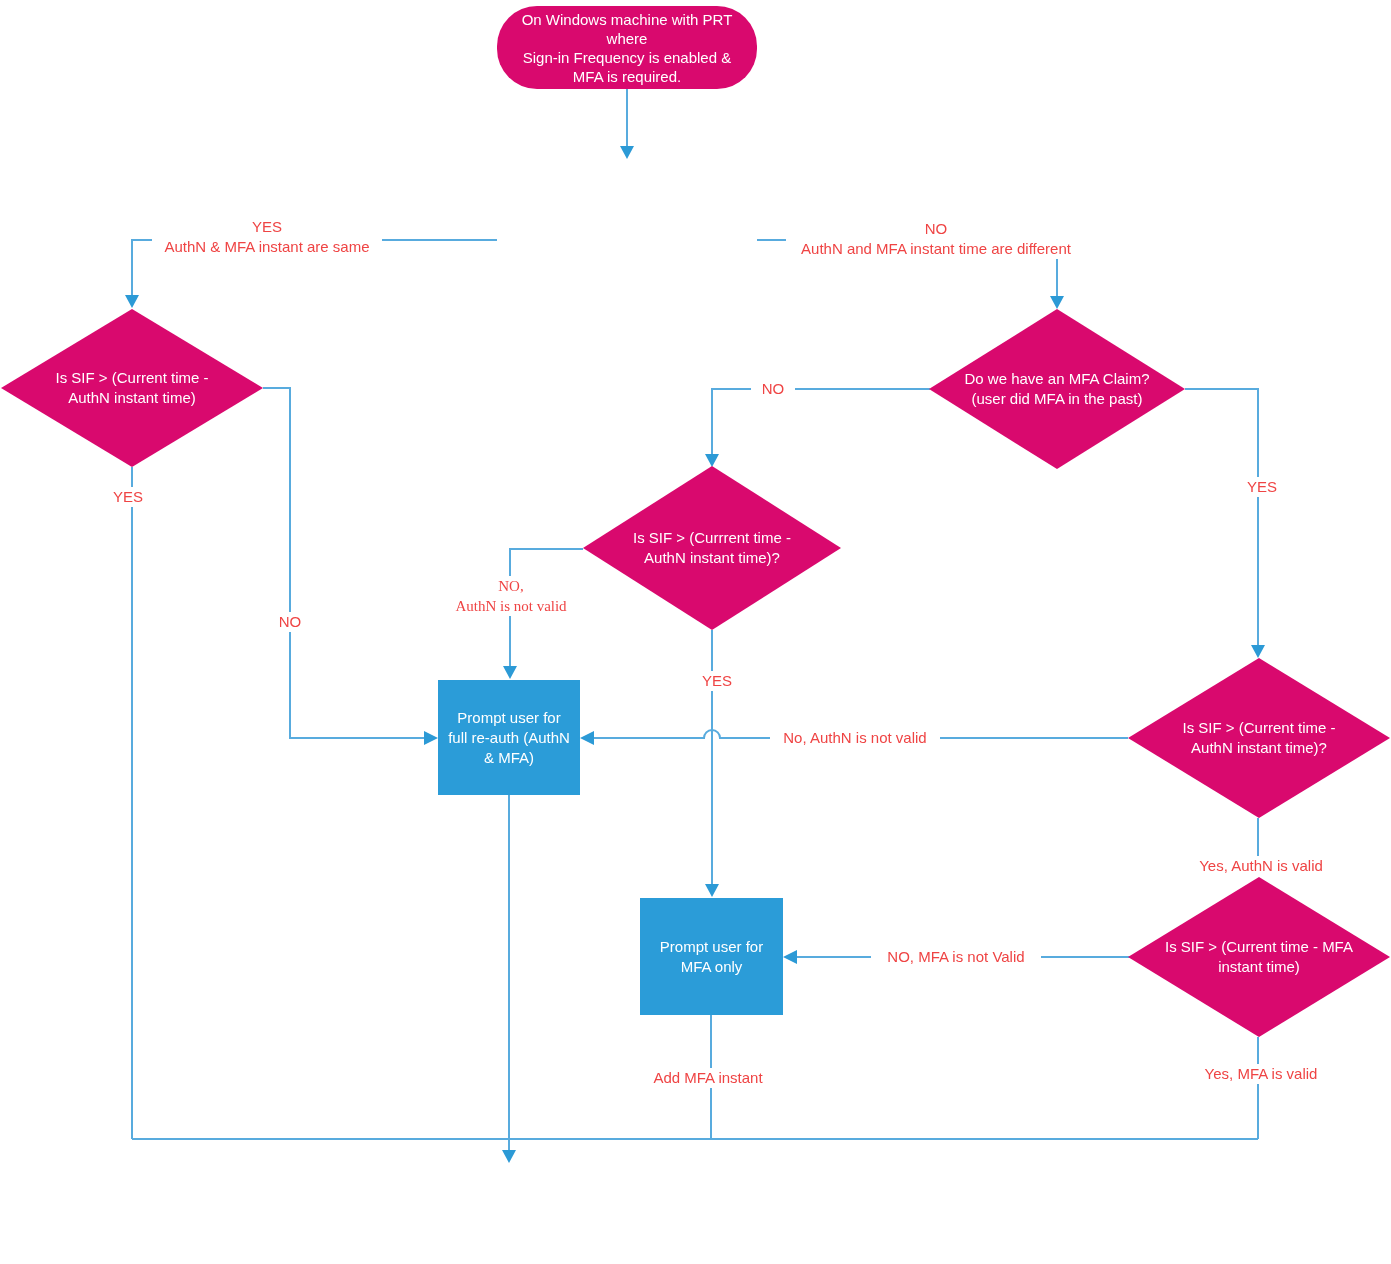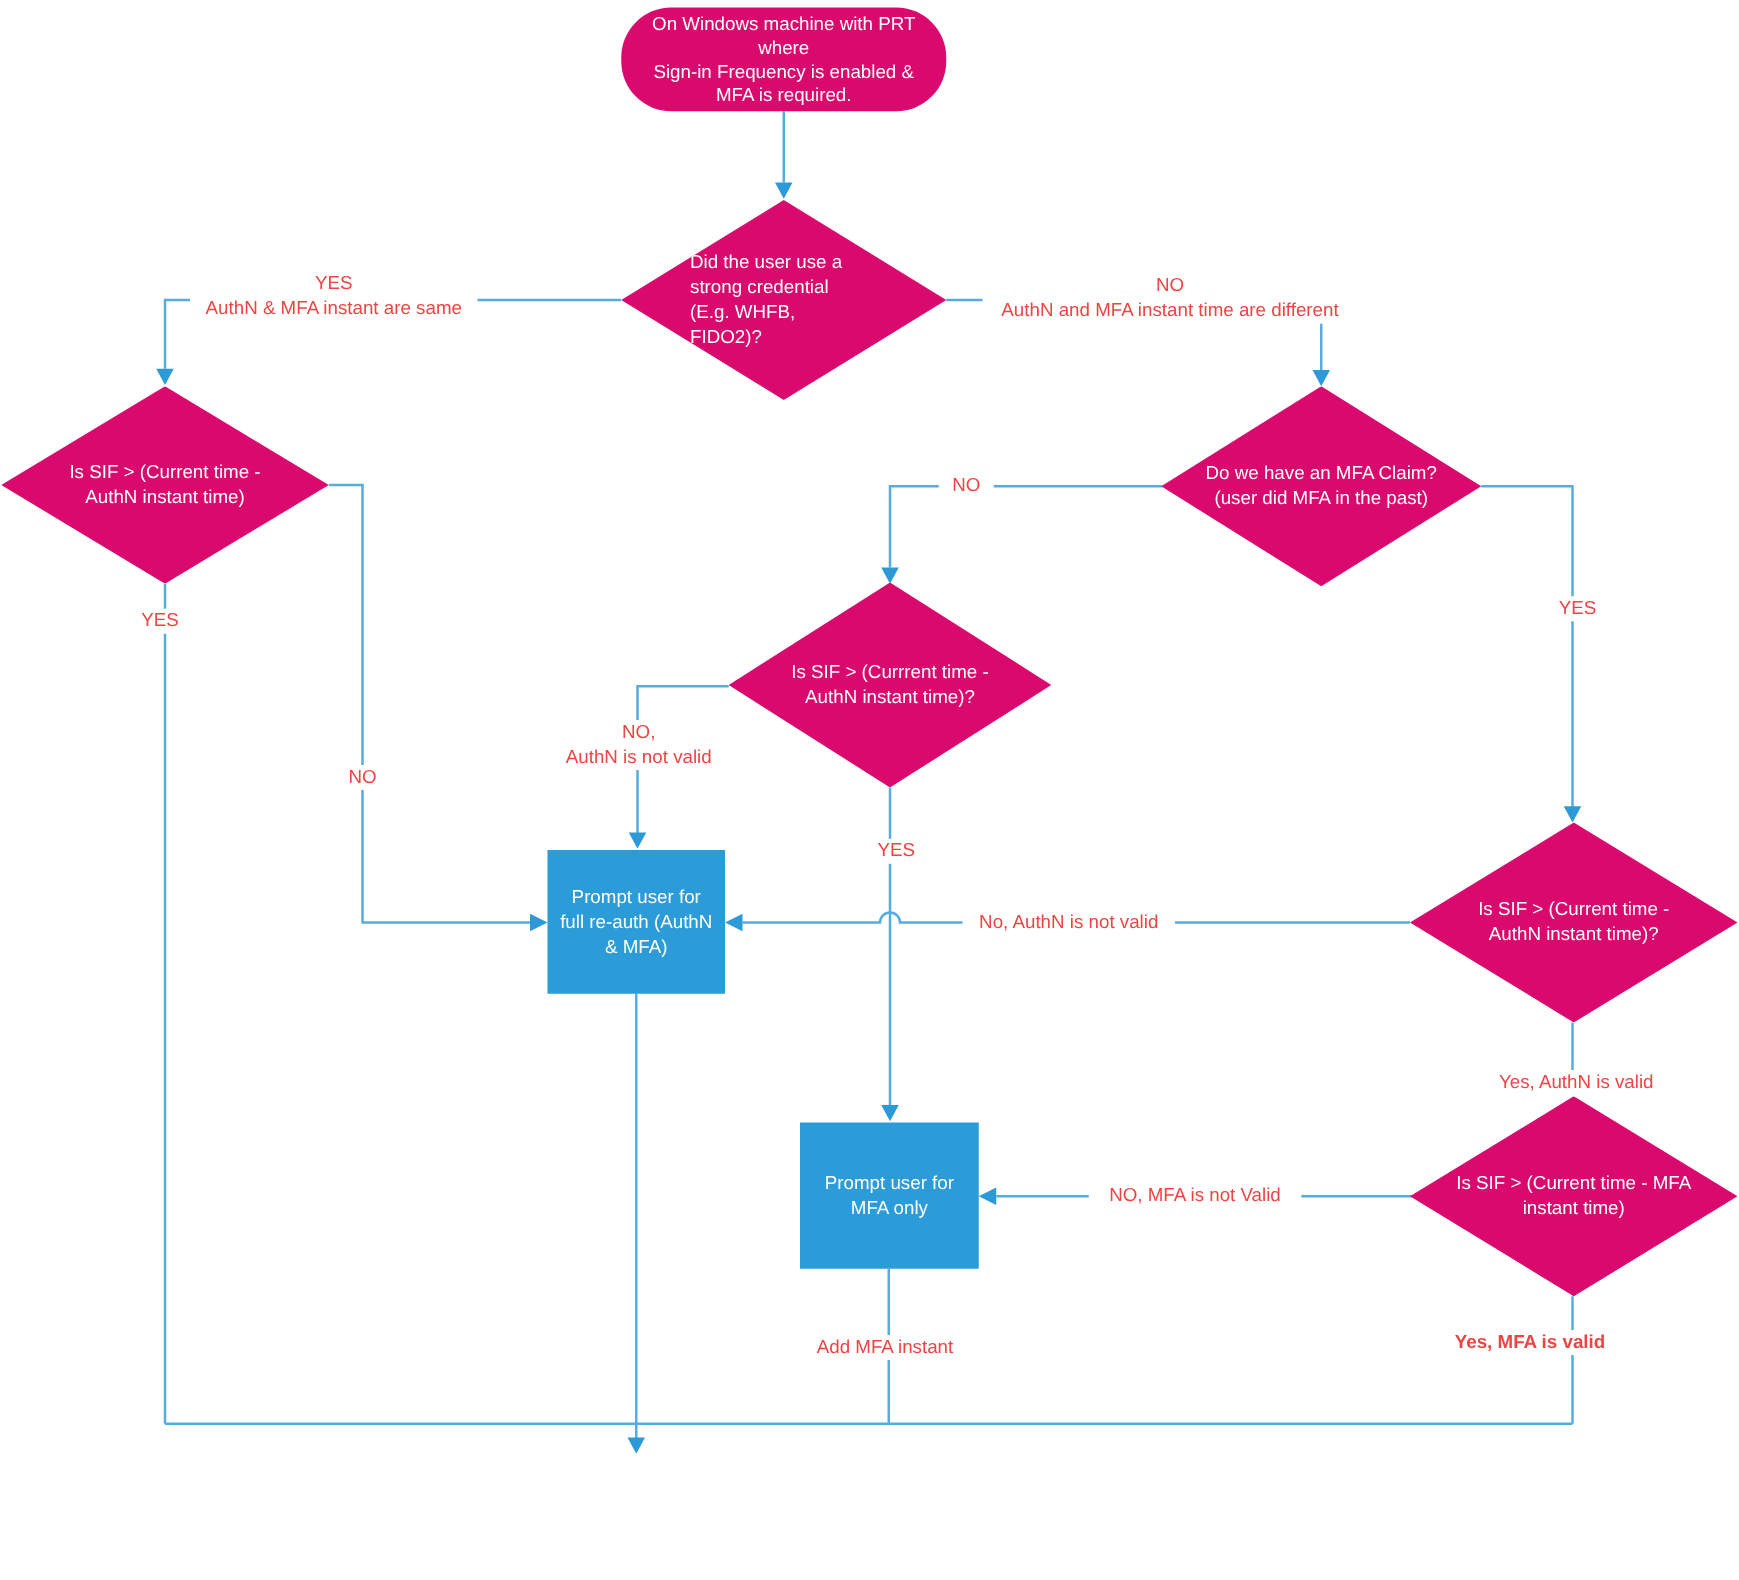--- a/index.html
+++ b/index.html
@@ -86,26 +86,20 @@
     </g>
   </svg>
 
   <div class="node terminal" style="left:497px; top:6px; width:260px; height:83px; border-radius:40px; line-height:19px;">
     <div class="inner">On Windows machine with PRT
 where
 Sign-in Frequency is enabled &amp;
 MFA is required.</div>
   </div>
 
-  <div class="node diamond" style="left:497px; top:160px; width:260px; height:160px;">
-    <div class="inner left-align">Did the user use a
-strong credential
-(E.g. WHFB,
-FIDO2)?</div>
-  </div>
 
   <div class="node diamond" style="left:1px; top:309px; width:262px; height:158px;">
     <div class="inner">Is SIF &gt; (Current time -
 AuthN instant time)</div>
   </div>
 
   <div class="node diamond" style="left:929px; top:309px; width:256px; height:160px;justify-content:center;">
     <div class="inner">Do we have an MFA Claim?
 (user did MFA in the past)</div>
   </div>
@@ -140,32 +134,32 @@
   <span class="edge-label" style="left:152px; top:217px; width:230px;">YES
 AuthN &amp; MFA instant are same</span>
 
   <span class="edge-label" style="left:786px; top:219px; width:300px;">NO
 AuthN and MFA instant time are different</span>
 
   <span class="edge-label" style="left:751px; top:379px; width:44px;">NO</span>
 
   <span class="edge-label" style="left:1239px; top:477px; width:46px;">YES</span>
 
-  <span class="edge-label" style="left:441px; top:576px; width:140px;">NO,
+  <span class="edge-label" style="left:441px; top:576px; width:140px;font-family:Liberation Serif, serif;">NO,
 AuthN is not valid</span>
 
   <span class="edge-label" style="left:694px; top:671px; width:46px;">YES</span>
 
   <span class="edge-label" style="left:270px; top:612px; width:40px;">NO</span>
 
   <span class="edge-label" style="left:105px; top:487px; width:46px;">YES</span>
 
   <span class="edge-label" style="left:770px; top:728px; width:170px;">No, AuthN is not valid</span>
 
   <span class="edge-label" style="left:1186px; top:828px; width:150px;margin-top:28px;">Yes, AuthN is valid</span>
 
   <span class="edge-label" style="left:871px; top:947px; width:170px;">NO, MFA is not Valid</span>
 
-  <span class="edge-label" style="left:1154px; top:1064px; width:140px;font-weight:bold;">Yes, MFA is valid</span>
+  <span class="edge-label" style="left:1191px; top:1064px; width:140px;">Yes, MFA is valid</span>
 
   <span class="edge-label" style="left:643px; top:1068px; width:130px;">Add MFA instant</span>
 
 </div>
 
 </body></html>

